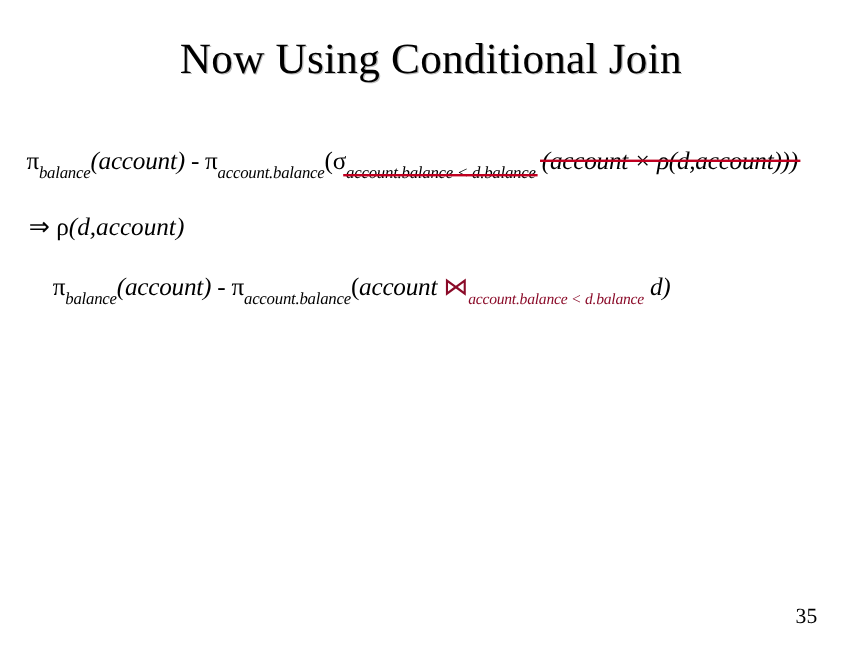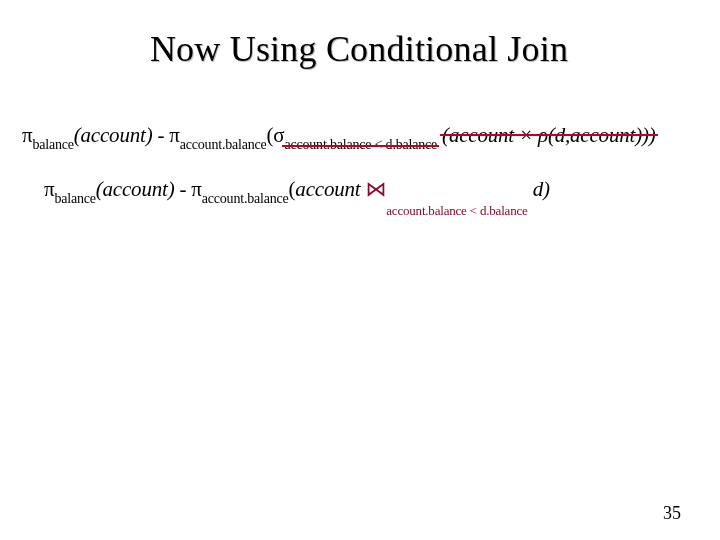--- a/index.html
+++ b/index.html
@@ -14,22 +14,22 @@
     text-shadow: 1px 1px 0 #bdbdbd;
     letter-spacing: 0.2px;
   }
   .body { font-size: 22px; line-height: 1.35; }
   .lead { margin-bottom: 4px; }
   .sub { margin-left: 28px; font-size: 21px; margin-bottom: 28px; }
   .ital { font-style: italic; }
   .formula { font-size: 21px; white-space: nowrap; margin-bottom: 22px; }
   .f2 { margin-left: 2px; }
   .f3 { margin-left: 22px; }
-  .subsc { font-size: 14px; vertical-align: sub; position: relative; top: 2px; margin-top: 20px; }
-  .subsc2 { font-size: 13px; vertical-align: sub; position: relative; top: 14px; }
+  .subsc { font-style: italic; font-size: 14px; vertical-align: sub; position: relative; top: 2px; margin-top: 20px; }
+  .subsc2 { font-style: italic; font-size: 13px; vertical-align: sub; position: relative; top: 2px; }
   .op { font-family: "Times New Roman", serif; }
   .strike-wrap {
     position: relative;
     display: inline-block;
   }
   .strike-wrap::after {
     content: "";
     position: absolute;
     left: -2px; right: -2px;
     top: 46%;
@@ -57,20 +57,24 @@
 
 
 
     <div class="formula tight">
       <span class="pi op">π</span><span class="subsc">balance</span><span class="ital">(<span>account</span>)</span>
       <span>-</span>
       <span class="pi op">π</span><span class="subsc">account.balance</span>(<span class="sigma op">σ</span><span class="subsc strike-wrap"><span>account.balance</span> <span>&lt;</span> <span>d.balance</span></span>
       <span class="ital strike-wrap">(account × ρ(d,account)))</span>
     </div>
 
+    <div class="formula f2">
+      <span class="rarr op">⇒</span>
+      <span class="rho op">ρ</span><span class="ital">(d,account)</span>
+    </div>
 
     <div class="formula f3 tight">
       <span class="pi op">π</span><span class="subsc">balance</span><span class="ital">(<span>account</span>)</span>
       <span>-</span>
       <span class="pi op">π</span><span class="subsc">account.balance</span>(<span class="ital">account</span>
       <span class="op dark-red">⋈</span><span class="subsc2 dark-red"><span>account.balance</span> <span>&lt;</span> <span>d.balance</span></span><span class="ital"> d)</span>
     </div>
 
   </div>
 

